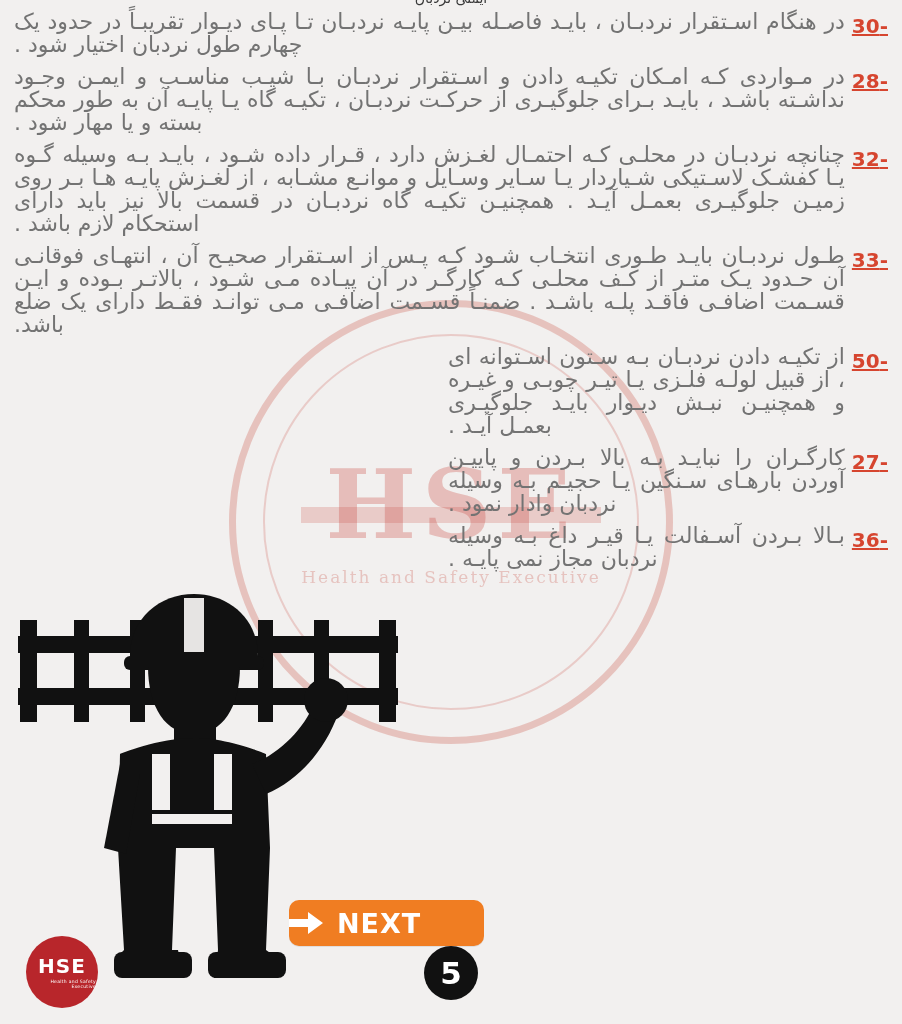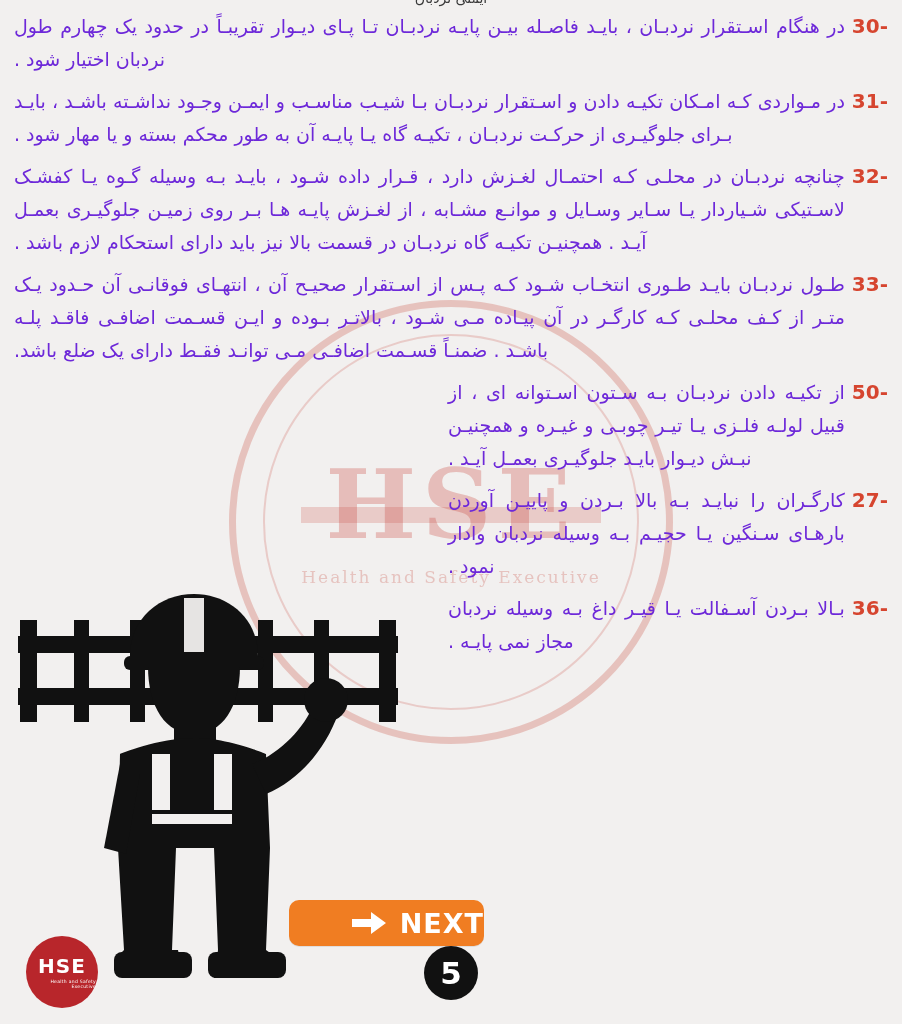--- a/index.html
+++ b/index.html
@@ -84,26 +84,27 @@
   }
   .num{
     color:#d6452f;
     font-weight:bold;
     font-size:20px;
     line-height:33px;
     flex:0 0 auto;
     margin-left:7px;
     direction:rtl;
     white-space:nowrap;
+    text-decoration:underline;
   }
   .body{
     flex:1 1 auto;
-    font-size:19px;
-    line-height:33px;
-    color:#6d28d9;
+    font-size:22px;
+    line-height:23px;
+    color:#737373;
     text-align:justify;
     text-align-last:left;
     direction:rtl;
     letter-spacing:0px;
   }
   
   .narrow .body{width:100%;margin-left:38px;}
   .narrow{width:478px;margin-left:auto;}
 
   .items-top{width:874px;}
@@ -118,21 +119,21 @@
   }
 
   
   .next-btn{
     position:absolute;
     right:418px;
     top:900px;
     width:195px;height:46px;
     background:#f07d22;
     border-radius:10px;
-    display:flex;align-items:center;justify-content:flex-start;
+    display:flex;align-items:center;justify-content:flex-end;
     gap:14px;
     box-shadow:0 1px 0 rgba(0,0,0,0.08);
     z-index:5;
     cursor:pointer;
   }
   .next-btn .nlabel{
     color:#ffffff;
     font-weight:bold;
     font-size:27px;
     letter-spacing:1px;
@@ -196,21 +197,21 @@
   <div class="content">
 
     <div class="items-top">
 
       <div class="item">
         <div class="num">-30</div>
         <div class="body">در هنگام اسـتقرار نردبـان ، بایـد فاصـله بیـن پایـه نردبـان تـا پـای دیـوار تقریبـاً در حدود یک چهارم طول نردبان اختیار شود .</div>
       </div>
 
       <div class="item">
-        <div class="num">-31</div>
+        <div class="num">-28</div>
         <div class="body">در مـواردی کـه امـکان تکیـه دادن و اسـتقرار نردبـان بـا شیـب مناسـب و ایمـن وجـود نداشـته باشـد ، بایـد بـرای جلوگیـری از حرکـت نردبـان ، تکیـه گاه یـا پایـه آن به طور محکم بسته و یا مهار شود .</div>
       </div>
 
       <div class="item">
         <div class="num">-32</div>
         <div class="body">چنانچه نردبـان در محلـی کـه احتمـال لغـزش دارد ، قـرار داده شـود ، بایـد بـه وسیله گـوه یـا کفشـک لاسـتیکی شـیاردار یـا سـایر وسـایل و موانـع مشـابه ، از لغـزش پایـه هـا بـر روی زمیـن جلوگیـری بعمـل آیـد . همچنیـن تکیـه گاه نردبـان در قسمت بالا نیز باید دارای استحکام لازم باشد .</div>
       </div>
 
       <div class="item">
         <div class="num">-33</div>

